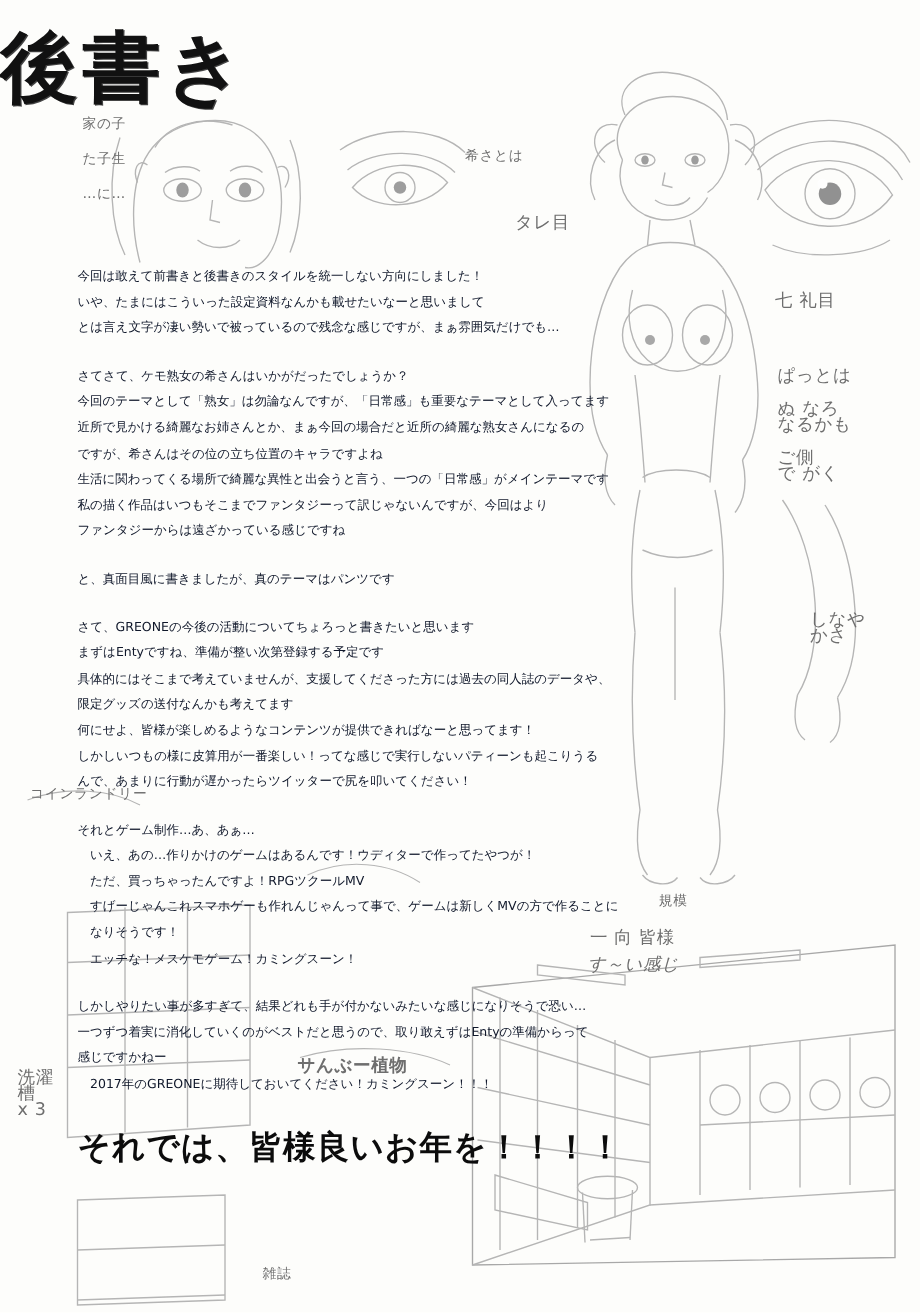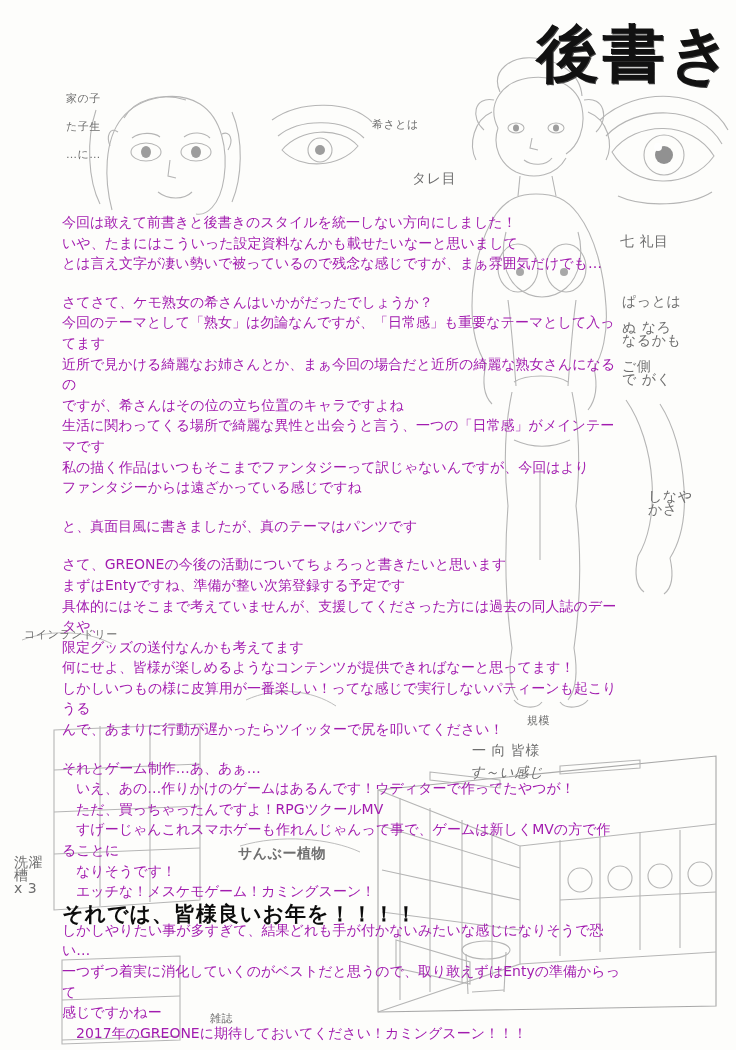--- a/index.html
+++ b/index.html
@@ -30,53 +30,53 @@
     width: 736px;
     height: 1050px;
   }
 
   
   .title {
     position: absolute;
     top: 12px;
     left: 0;
     width: 736px;
-    text-align: right;
+    text-align: left;
     font-family: "DejaVu Sans", sans-serif;
     font-weight: bold;
     font-size: 62px;
     letter-spacing: 4px;
     color: #111;
     text-shadow: 1px 1px 0 #444;
   }
 
   
   .body-text {
     position: absolute;
     left: 62px;
     top: 212px;
     width: 560px;
     font-family: "DejaVu Sans", sans-serif;
-    font-size: 14px;
+    font-size: 10px;
     line-height: 20.6px;
-    color: #a21caf;
+    color: #0f172a;
   }
   .para {
     margin: 0 0 18px 0;
     white-space: pre-wrap;
   }
   .para:last-child { margin-bottom: 0; }
 
   .closing {
     position: absolute;
     left: 62px;
     top: 900px;
     font-family: "DejaVu Sans", sans-serif;
     font-weight: bold;
-    font-size: 21px;
+    font-size: 26px;
     letter-spacing: 1px;
     color: #0c0c0c;
   }
 
   
   .note {
     position: absolute;
     font-family: "DejaVu Sans", sans-serif;
     font-size: 11px;
     color: #6e6e6e;

